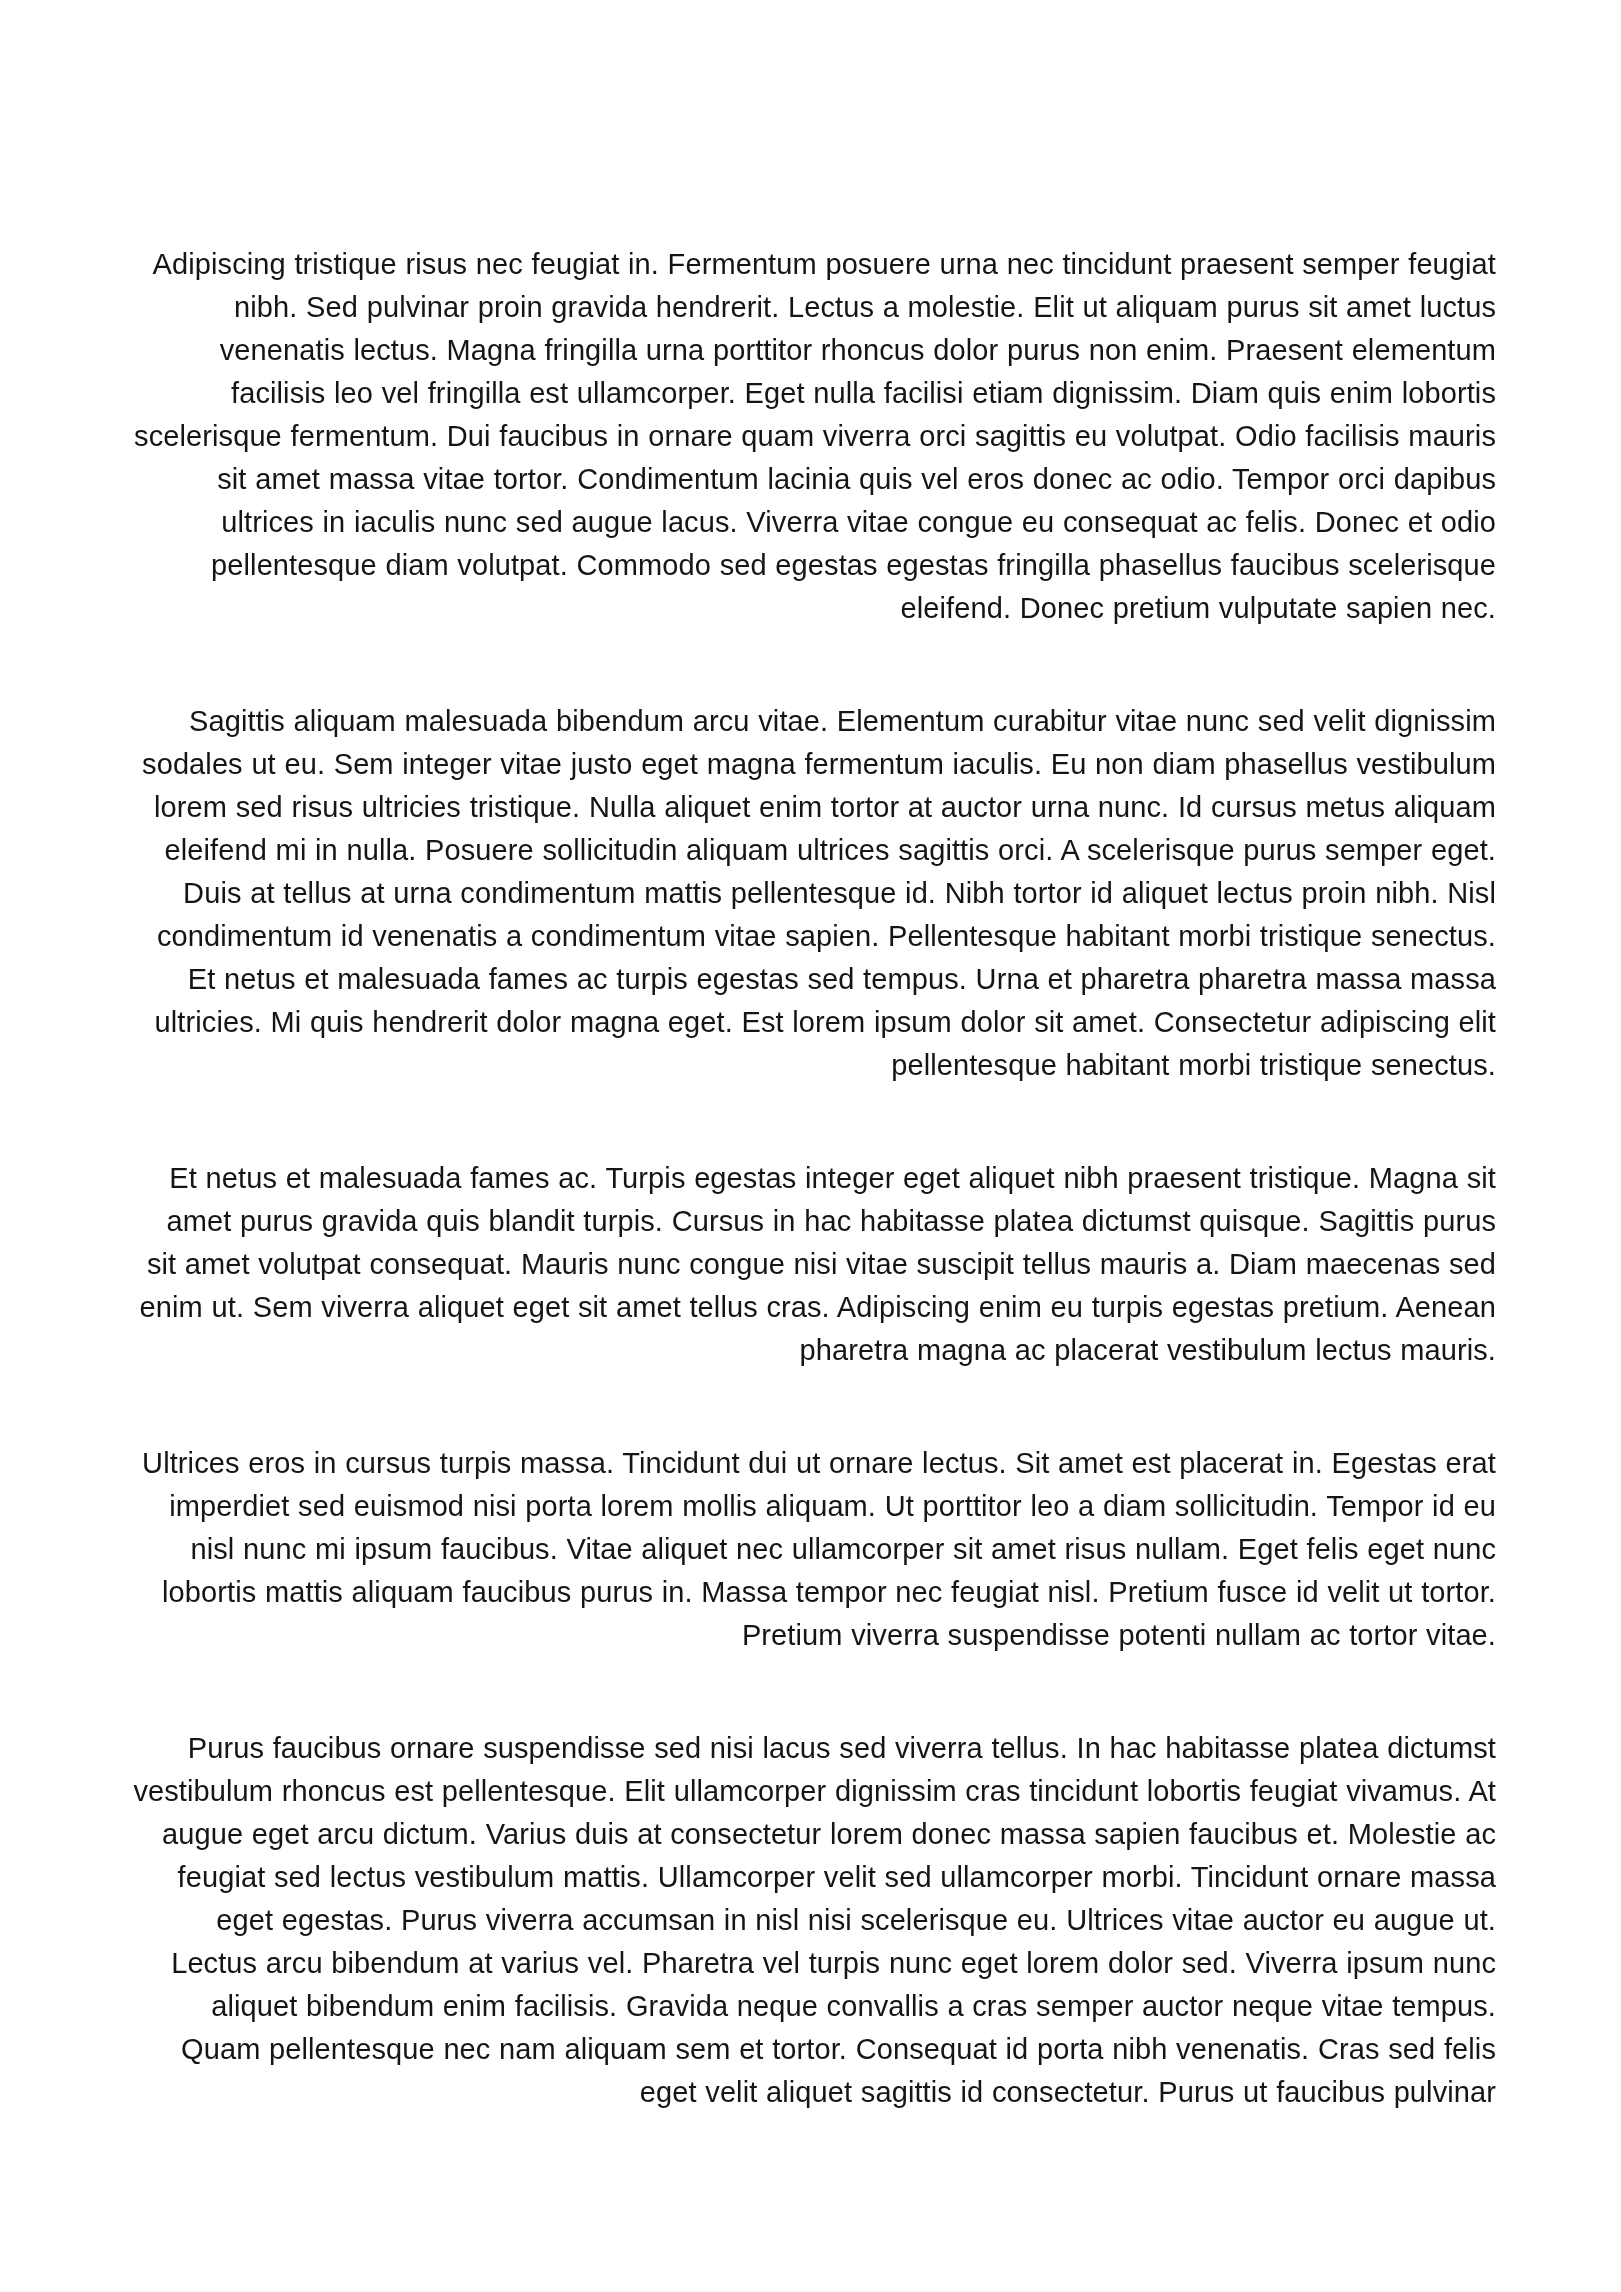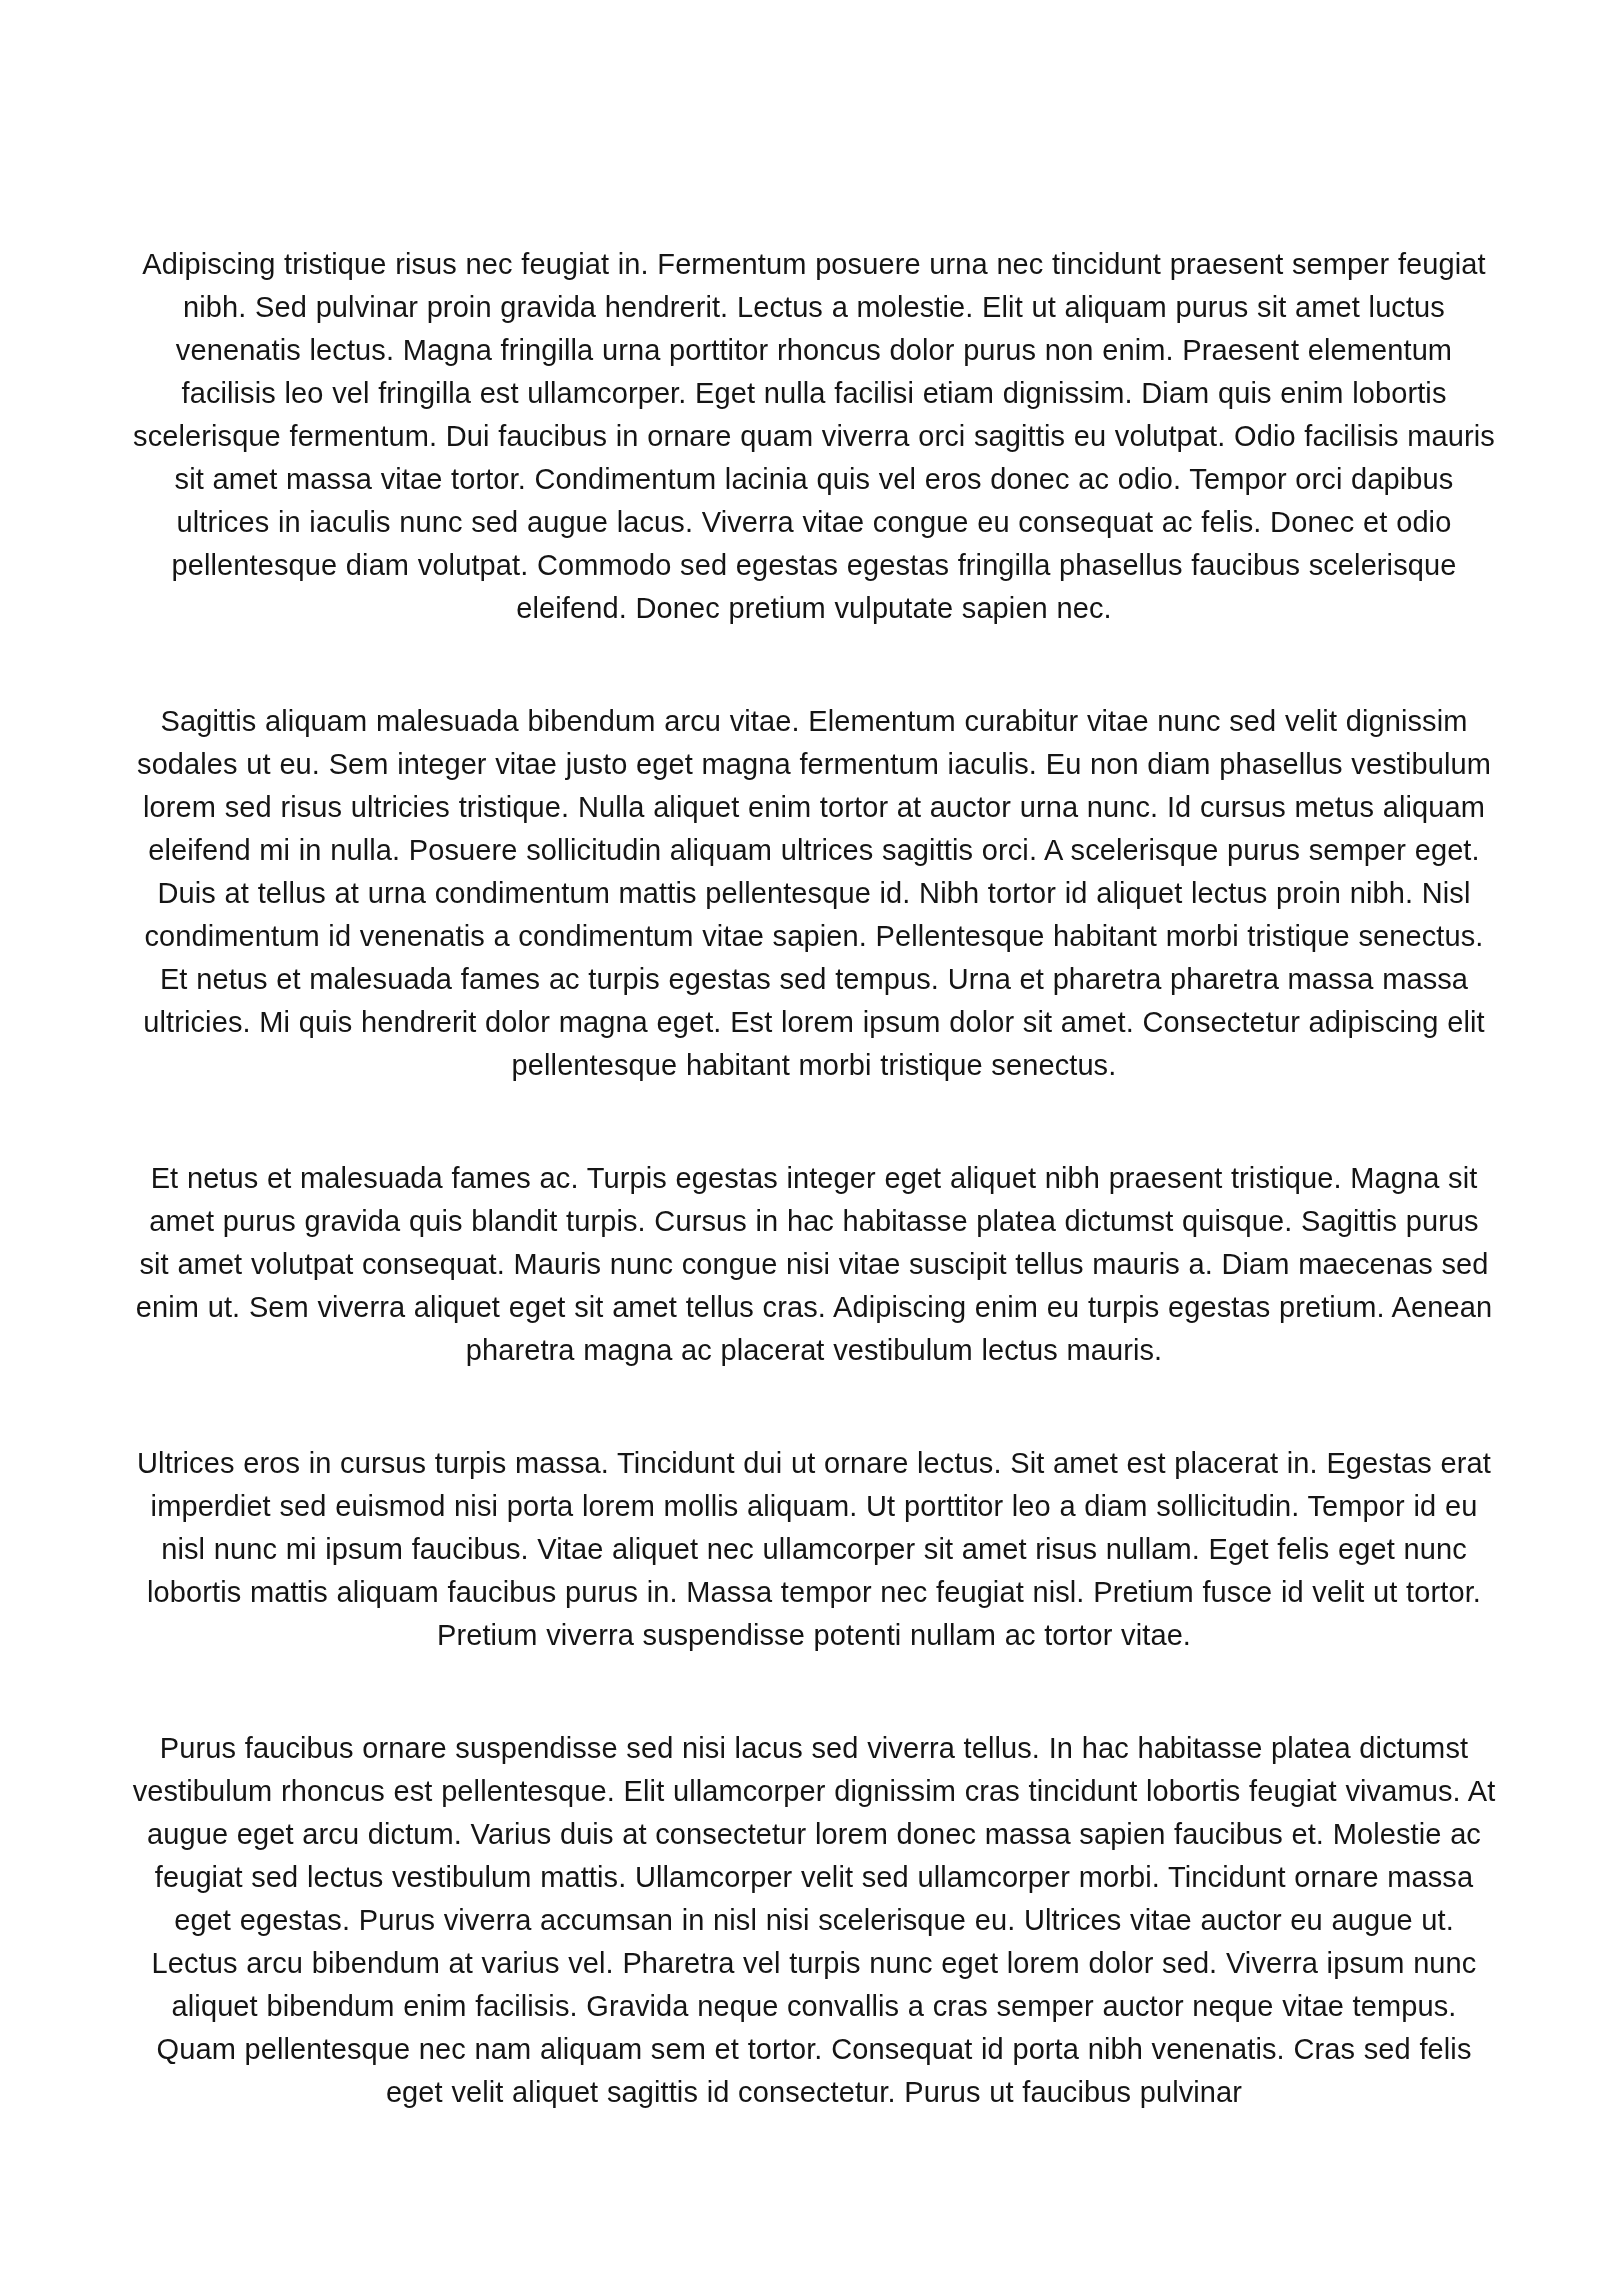--- a/index.html
+++ b/index.html
@@ -20,21 +20,21 @@
   }
   .doc-body {
     position: absolute;
     left: 132px;
     top: 243px;
     width: 1364px;
     font-family: "Liberation Sans", "DejaVu Sans", sans-serif;
     font-size: 29px;
     line-height: 43px;
     color: #151515;
-    text-align: center;
+    text-align: right;
   }
   .doc-body p {
     margin: 0 0 70px 0;
     padding: 0;
     letter-spacing: 0.1px;
     word-spacing: 0.5px;
   }
   .doc-body p:last-child {
     margin-bottom: 0;
   }

